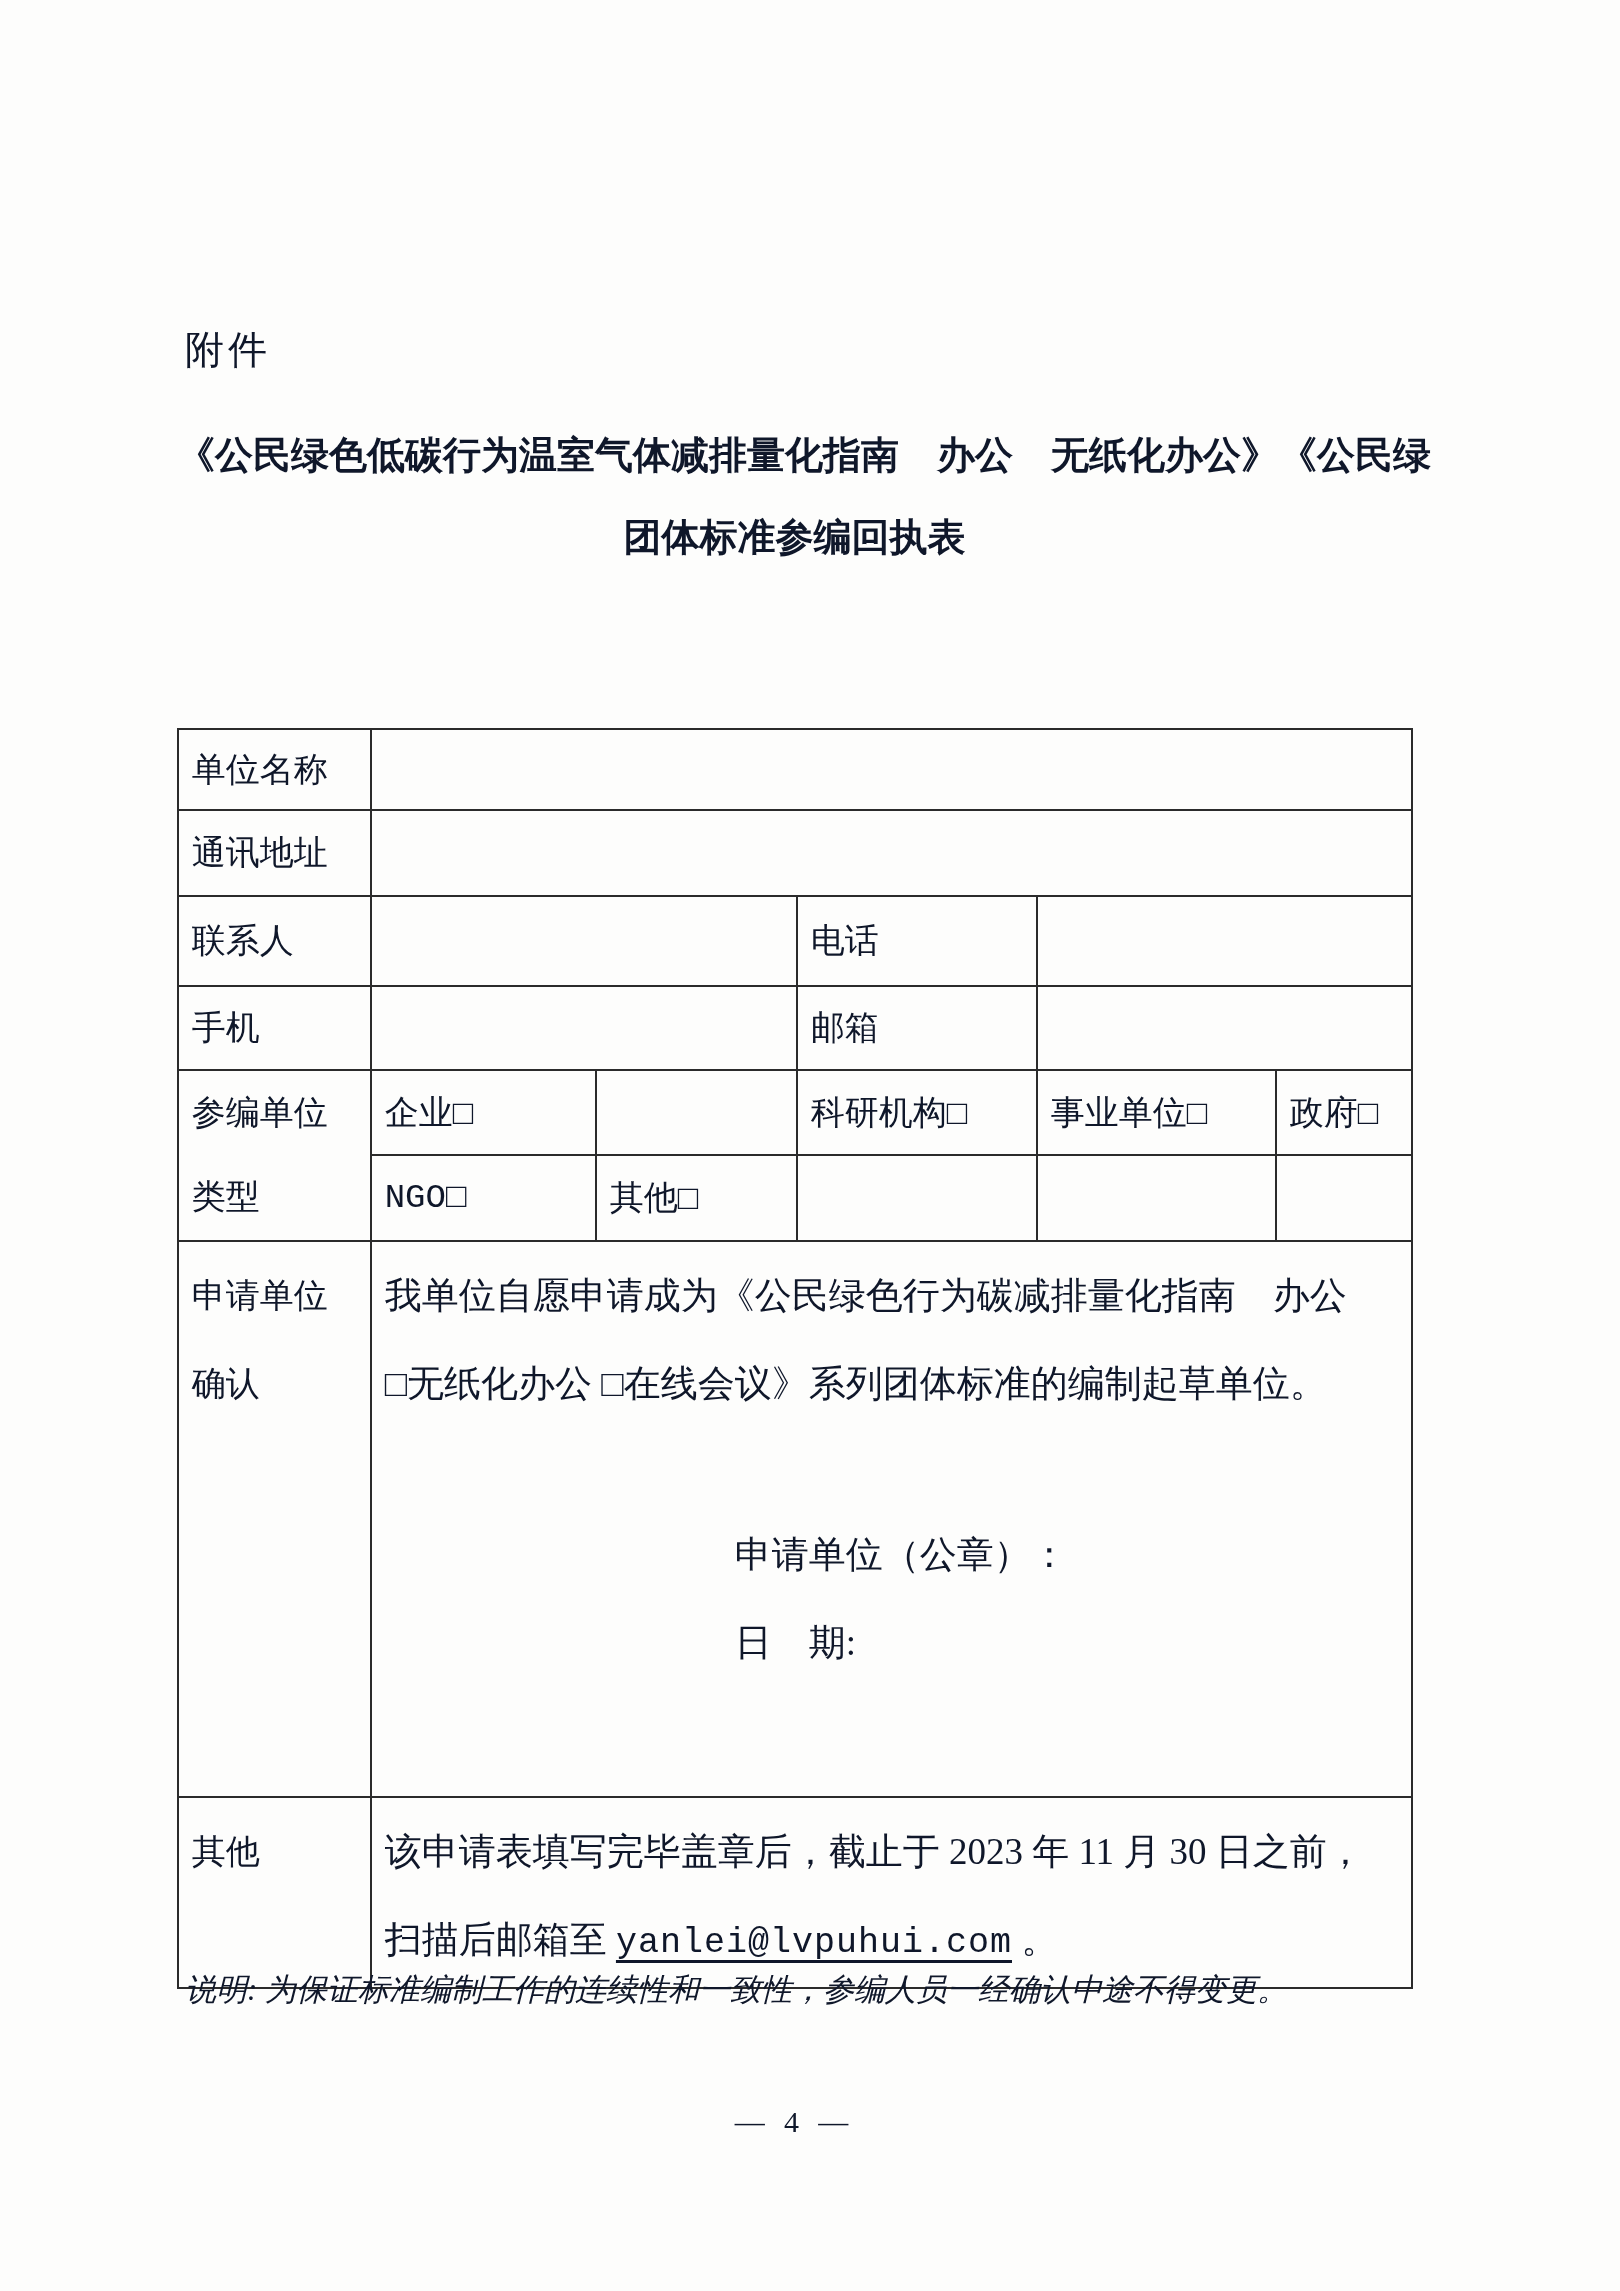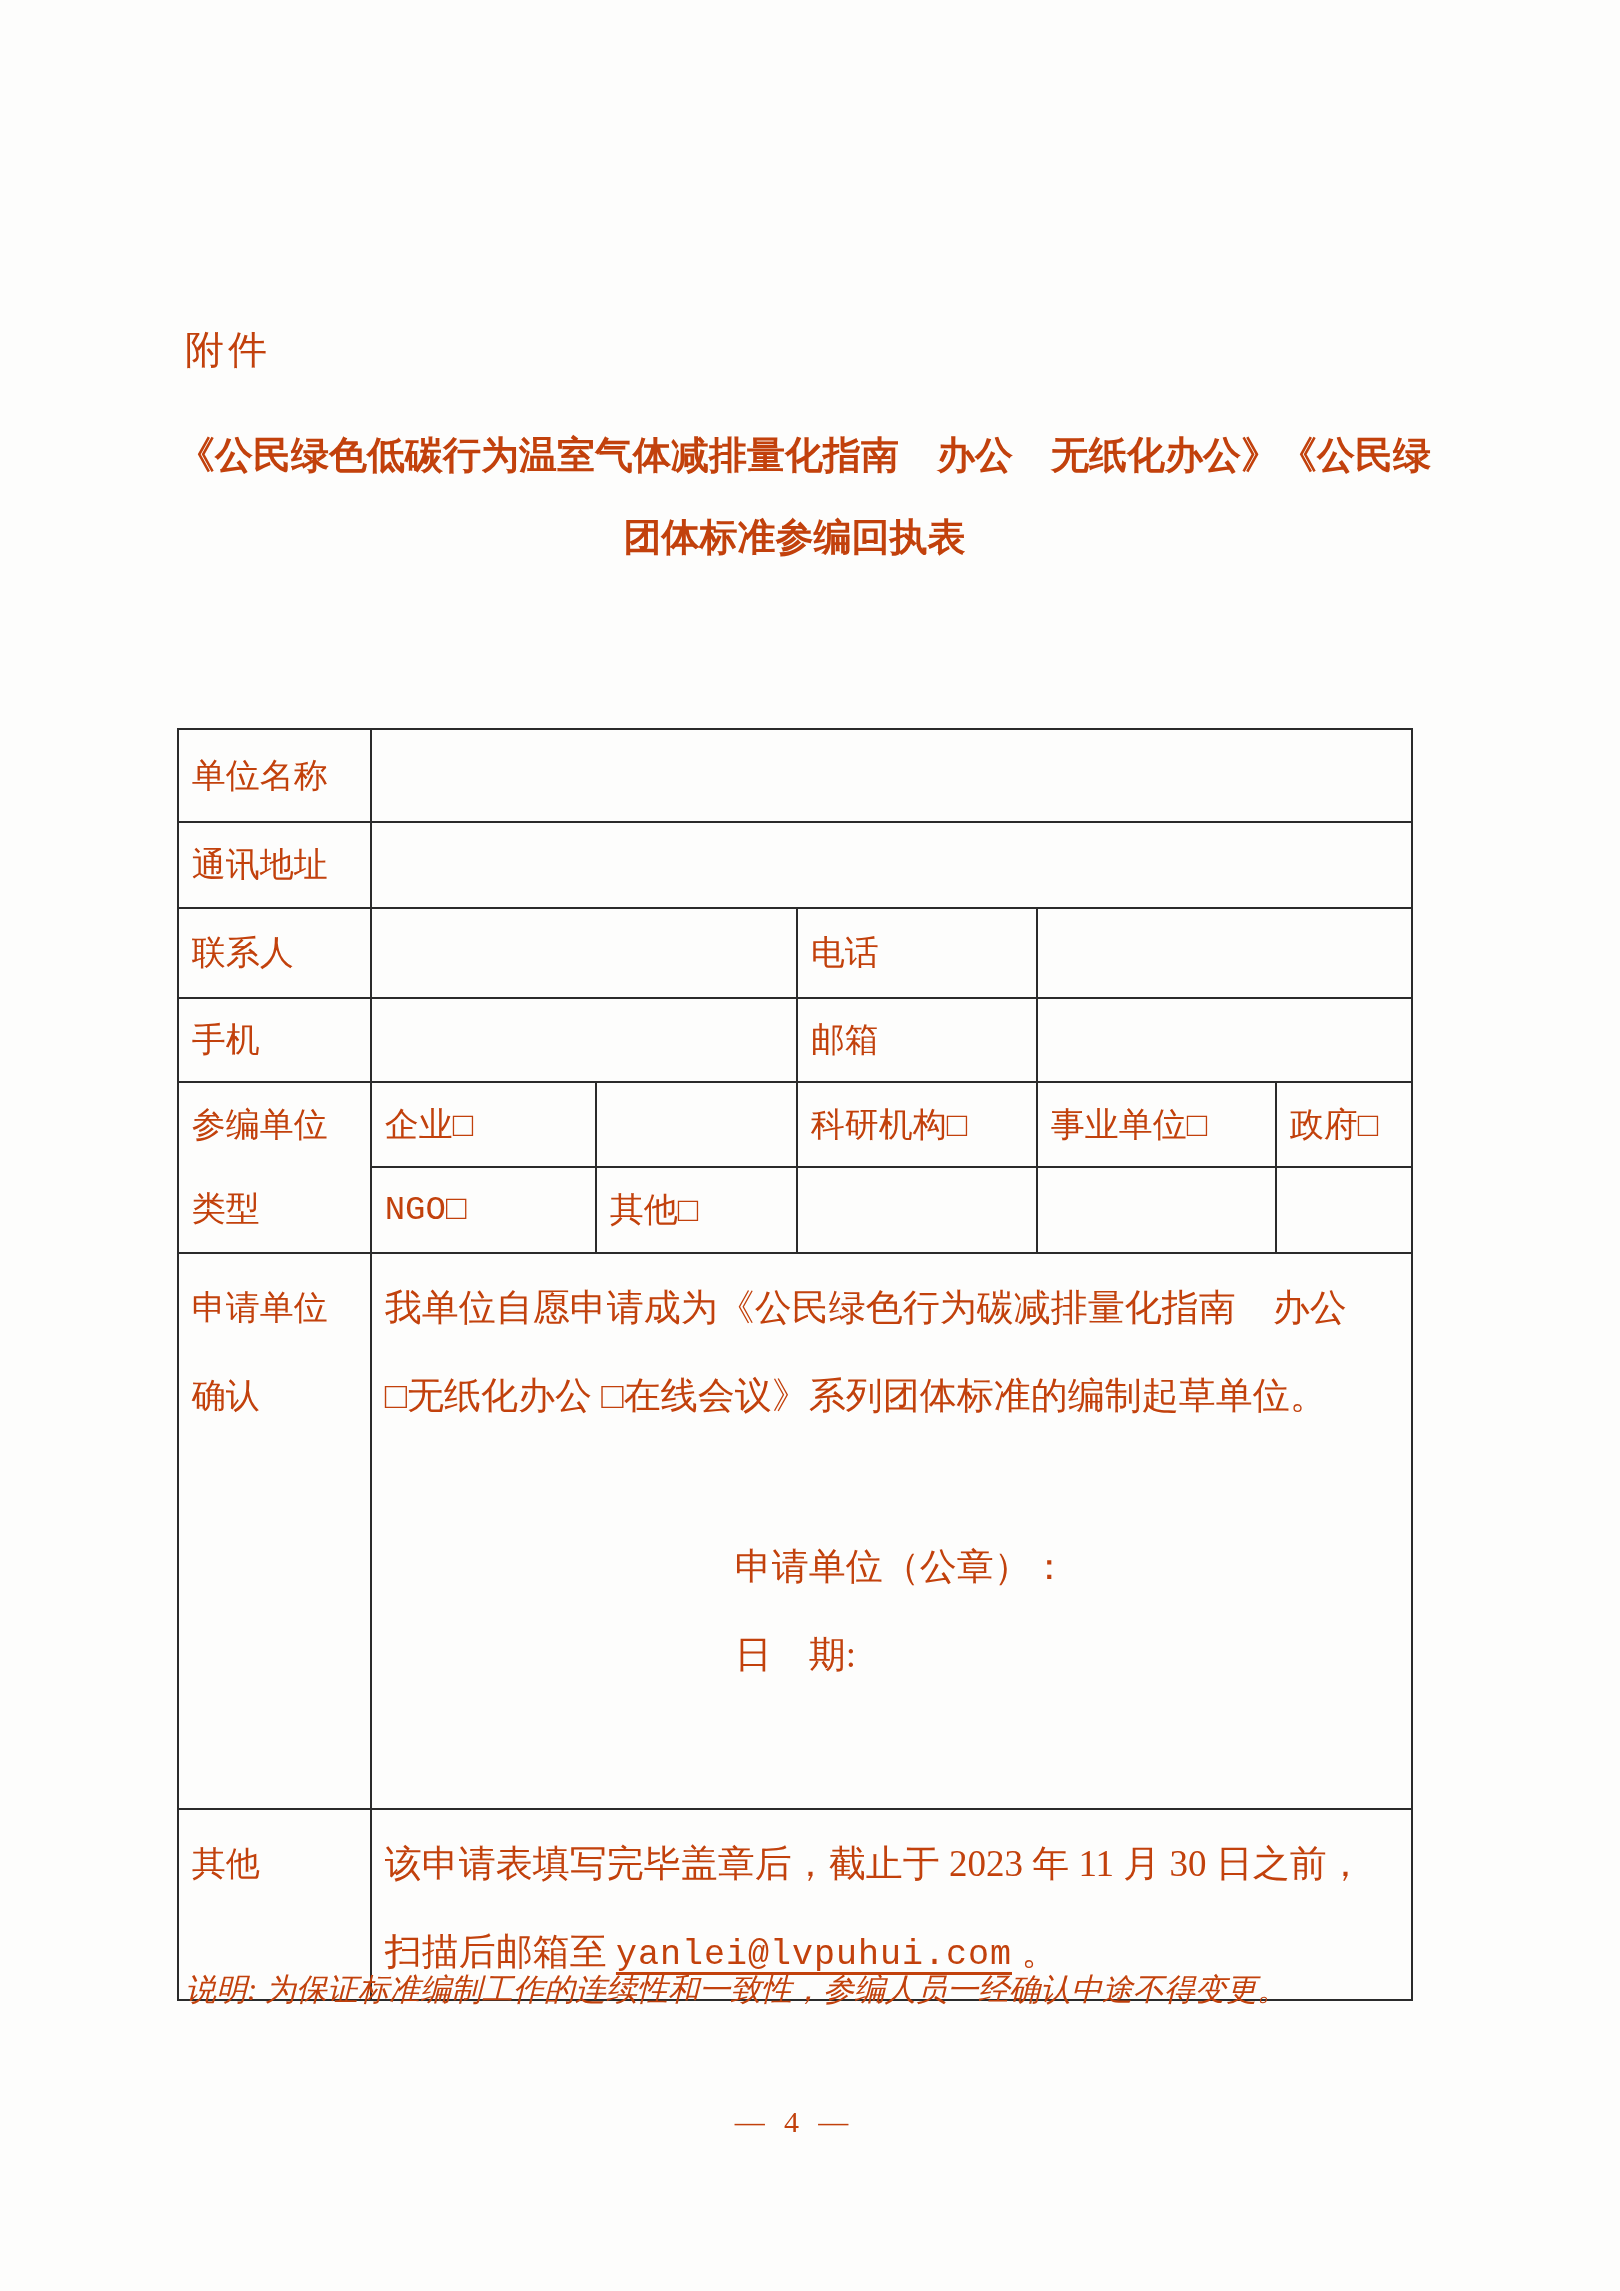--- a/index.html
+++ b/index.html
@@ -3,21 +3,21 @@
 <meta charset="utf-8">
 <style>
   * { margin: 0; padding: 0; box-sizing: border-box; }
   html, body { background: #ffffff; }
   .page {
     position: relative;
     width: 1620px;
     height: 2292px;
     margin: 0 auto;
     background: #fdfdfc;
-    color: #c2410c;
+    color: #0f172a;
     font-family: "Liberation Serif", "DejaVu Serif", serif;
     overflow: hidden;
   }
 
   .attachment {
     position: absolute;
     left: 185px;
     top: 323px;
     font-size: 39px;
     letter-spacing: 3.9px;
@@ -43,21 +43,21 @@
     border-collapse: collapse;
     table-layout: fixed;
     font-size: 34px;
   }
   .form-table td {
     border: 2px solid #2b2b2b;
     vertical-align: middle;
     padding: 0 5.9px 0 12.7px;
     overflow: hidden;
   }
-  tr.r1 td { height: 93px; }
+  tr.r1 td { height: 81px; }
   tr.r2 td { height: 86px; }
   tr.r3 td { height: 90px; }
   tr.r4 td { height: 84px; margin-top: 20px; }
   tr.r5 td { height: 85px; }
   tr.r6 td { height: 86px; }
   tr.r7 td { height: 556px; }
   tr.r8 td { height: 173px; }
 
   
   tr.r3 td, tr.r5 td, tr.r7 td, tr.r8 td { border-top-width: 2.9px; }

